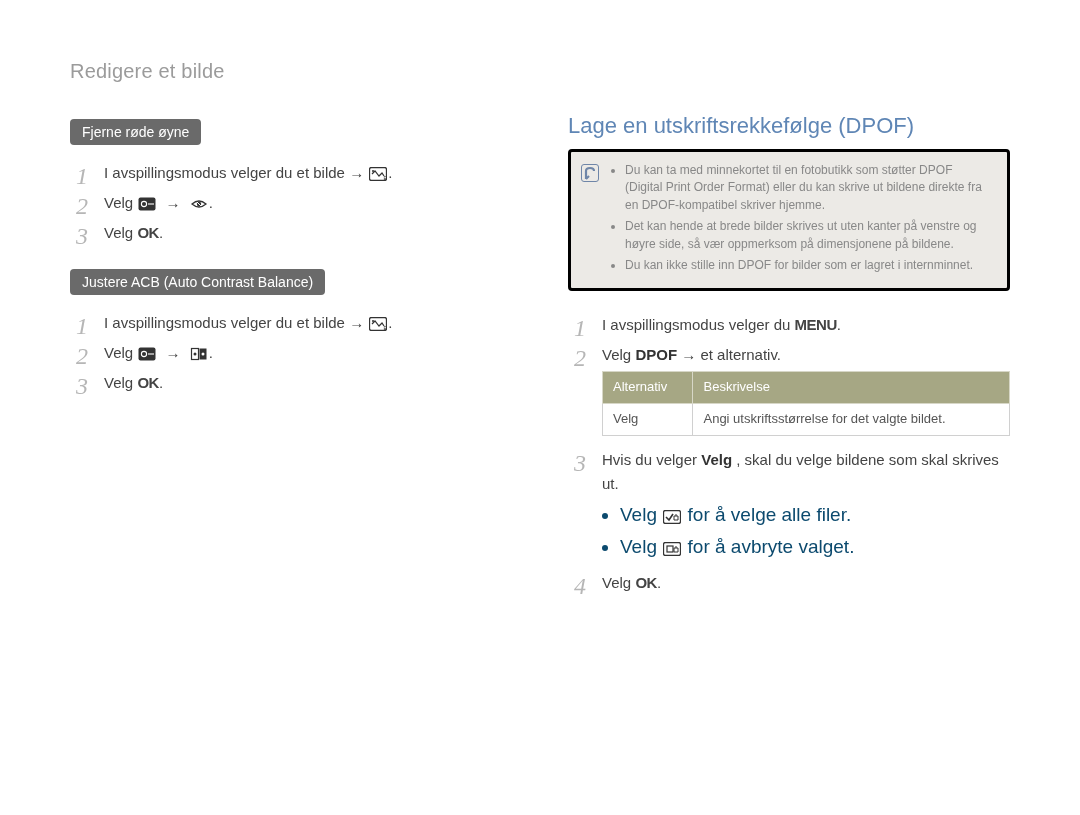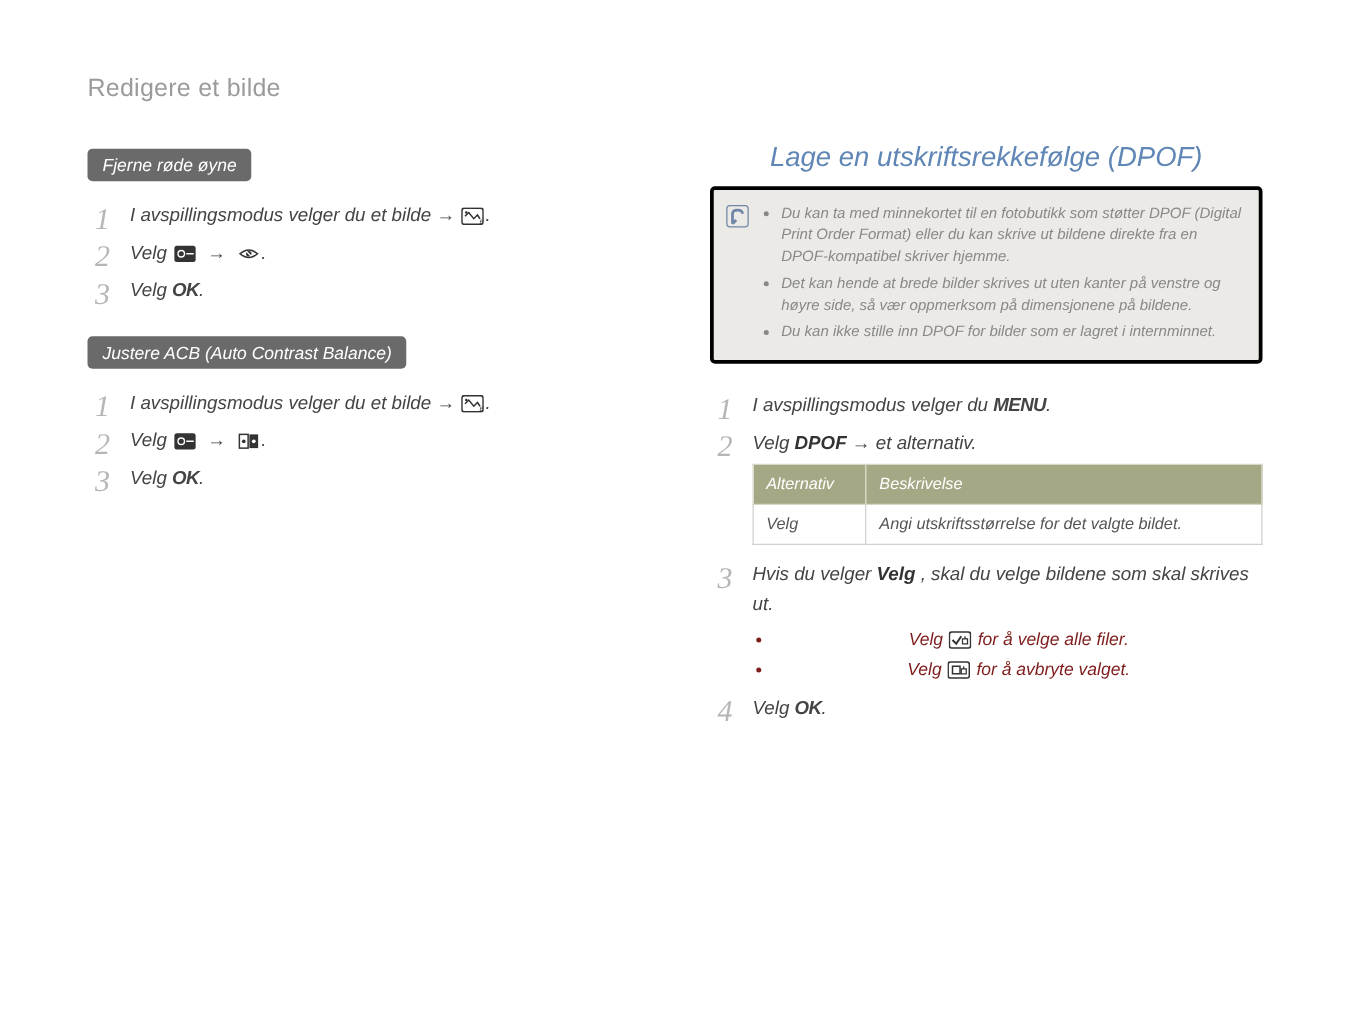--- a/index.html
+++ b/index.html
@@ -19,21 +19,20 @@
   .breadcrumb {
     font-size: 20px;
     color: #9b9b9b;
     font-weight: 300;
     margin-bottom: 30px;
     letter-spacing: 0.2px;
   }
   .columns {
     display: flex;
     gap: 56px;
-    font-style: italic;
   }
   .col {
     flex: 1;
     min-width: 0;
   }
   .label-pill {
     display: inline-block;
     background: #6a6a6a;
     color: #fff;
     border-radius: 4px;
@@ -66,21 +65,20 @@
     color: #b6b6b6;
     font-family: Georgia, 'Times New Roman', serif;
     font-style: italic;
     font-weight: 300;
   }
   .section-title {
     color: #5f86b5;
     font-size: 22px;
     font-weight: 400;
     margin: 0 0 10px 0;
-    text-align: center;
   }
   .intro-text {
     font-size: 14px;
     color: #555;
     line-height: 1.5;
     margin-bottom: 14px;
   }
   .note-box {
     background: #eceae6;
     border: 3px solid #000000;
@@ -125,23 +123,22 @@
   }
   .opt-table td {
     border: 1px solid #d0d0d0;
     padding: 5px 10px;
     color: #555;
   }
   .sub-bullets {
     list-style: disc;
     margin: 4px 0 8px 18px;
     padding: 0;
-    font-size: 14px;
-    color: #7f1d1d;
-    text-align: center;
+    font-size: 19px;
+    color: #0c4a6e;
   }
   .sub-bullets li { margin: 2px 0; }
   .inline-ico {
     display: inline-flex;
     vertical-align: -3px;
     width: 18px;
     height: 16px;
     margin: 0 1px;
     align-items: center;
     justify-content: center;

